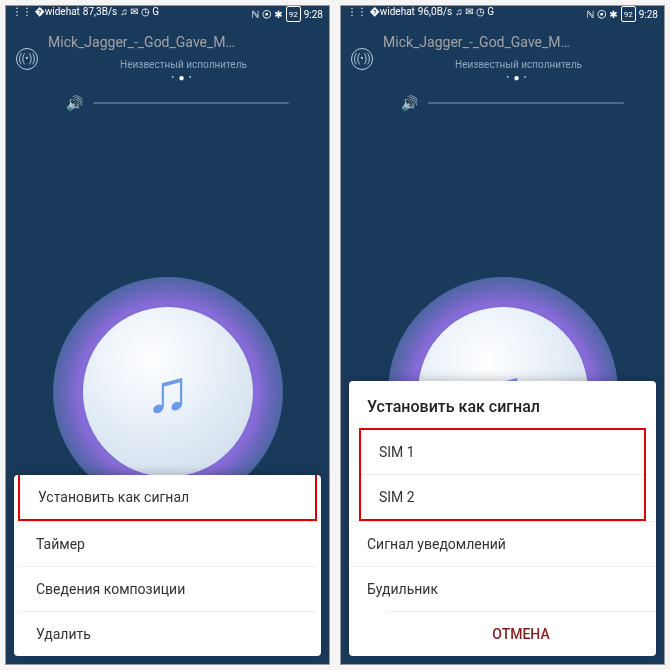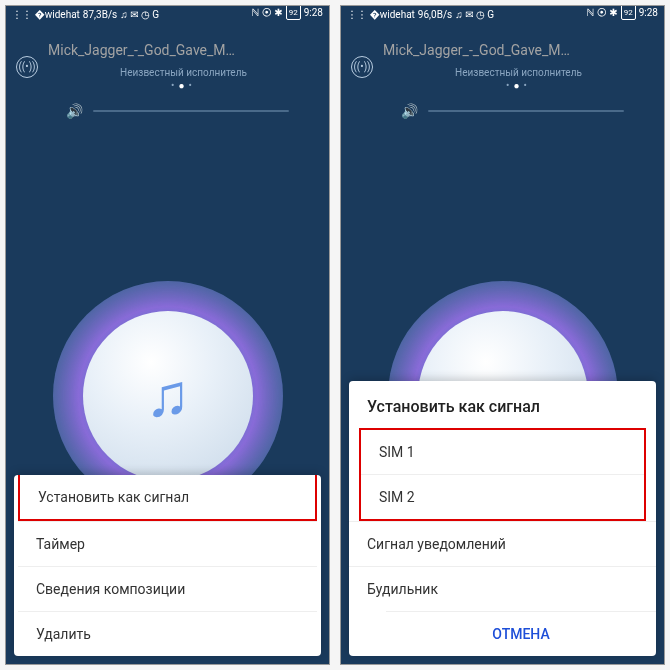--- a/index.html
+++ b/index.html
@@ -18,22 +18,22 @@
   border: 1px solid #999;
   position: relative;
   overflow: hidden;
   display: flex;
   flex-direction: column;
 }
 .statusbar {
   height: 20px;
   display: flex;
   justify-content: space-between;
-  align-items: flex-end;
-  padding: 14px 6px;
+  align-items: flex-start;
+  padding: 0 6px;
   color: #fff;
   font-size: 10px;
 }
 .statusbar .left, .statusbar .right {
   display: flex;
   align-items: center;
   gap: 3px;
 }
 .statusbar .icon { font-size: 10px; }
 .header {
@@ -151,21 +151,21 @@
   border: 2px solid #d00;
   margin: 0 10px;
 }
 .highlight-red .popup-item { border-top: 1px solid #eee; }
 .highlight-red .popup-item:first-child { border-top: none; }
 .popup-cancel {
   text-align: center;
   padding: 14px;
   font-size: 14px;
   font-weight: 500;
-  color: #1d4ed8;
+  color: #7f1d1d;
   border-top: 1px solid #eee;
   margin-left: 37px;
 }
 .single-highlight {
   border: 2px solid #d00;
 }
 .battery-box {
   display: inline-flex;
   align-items: center;
   border: 1px solid #fff;

